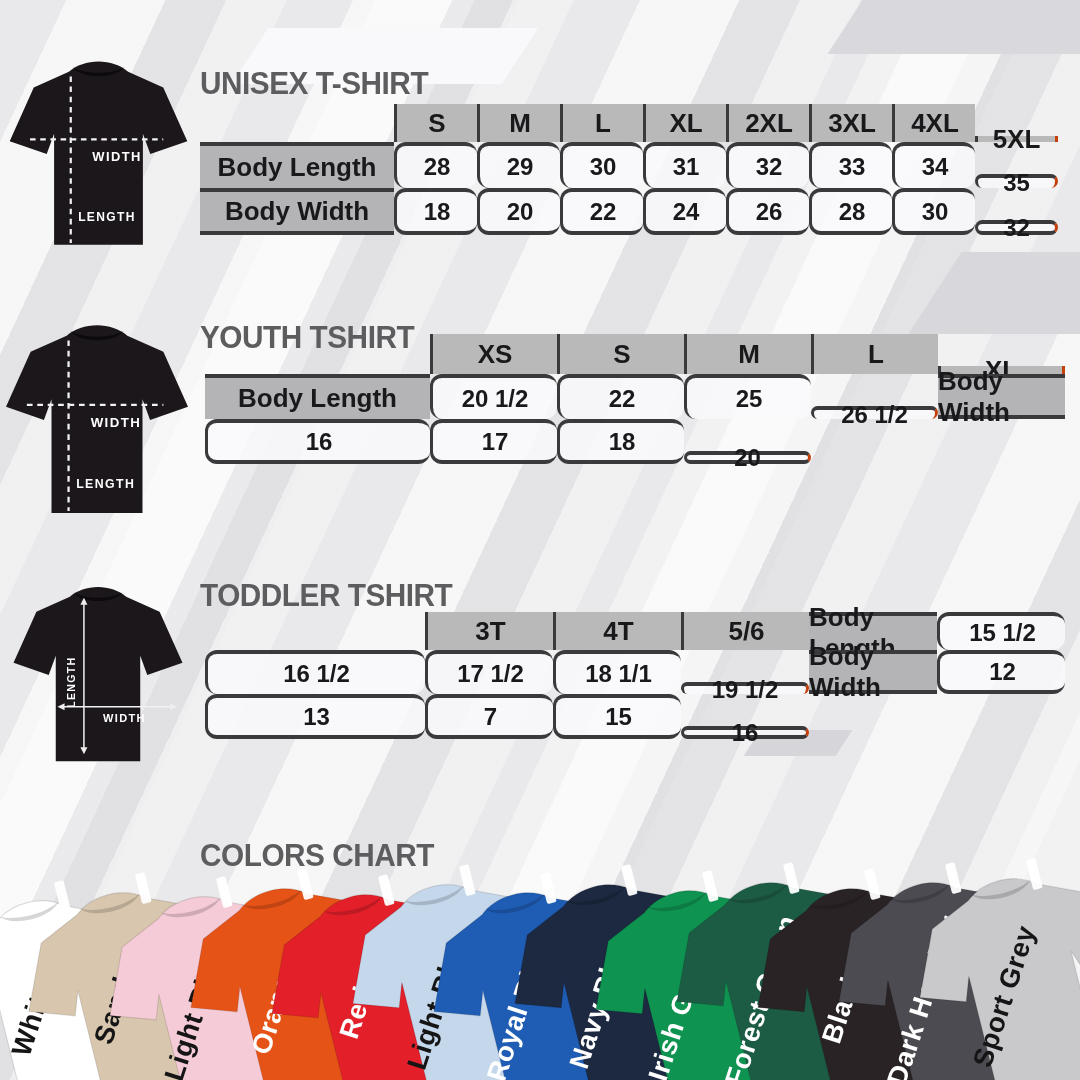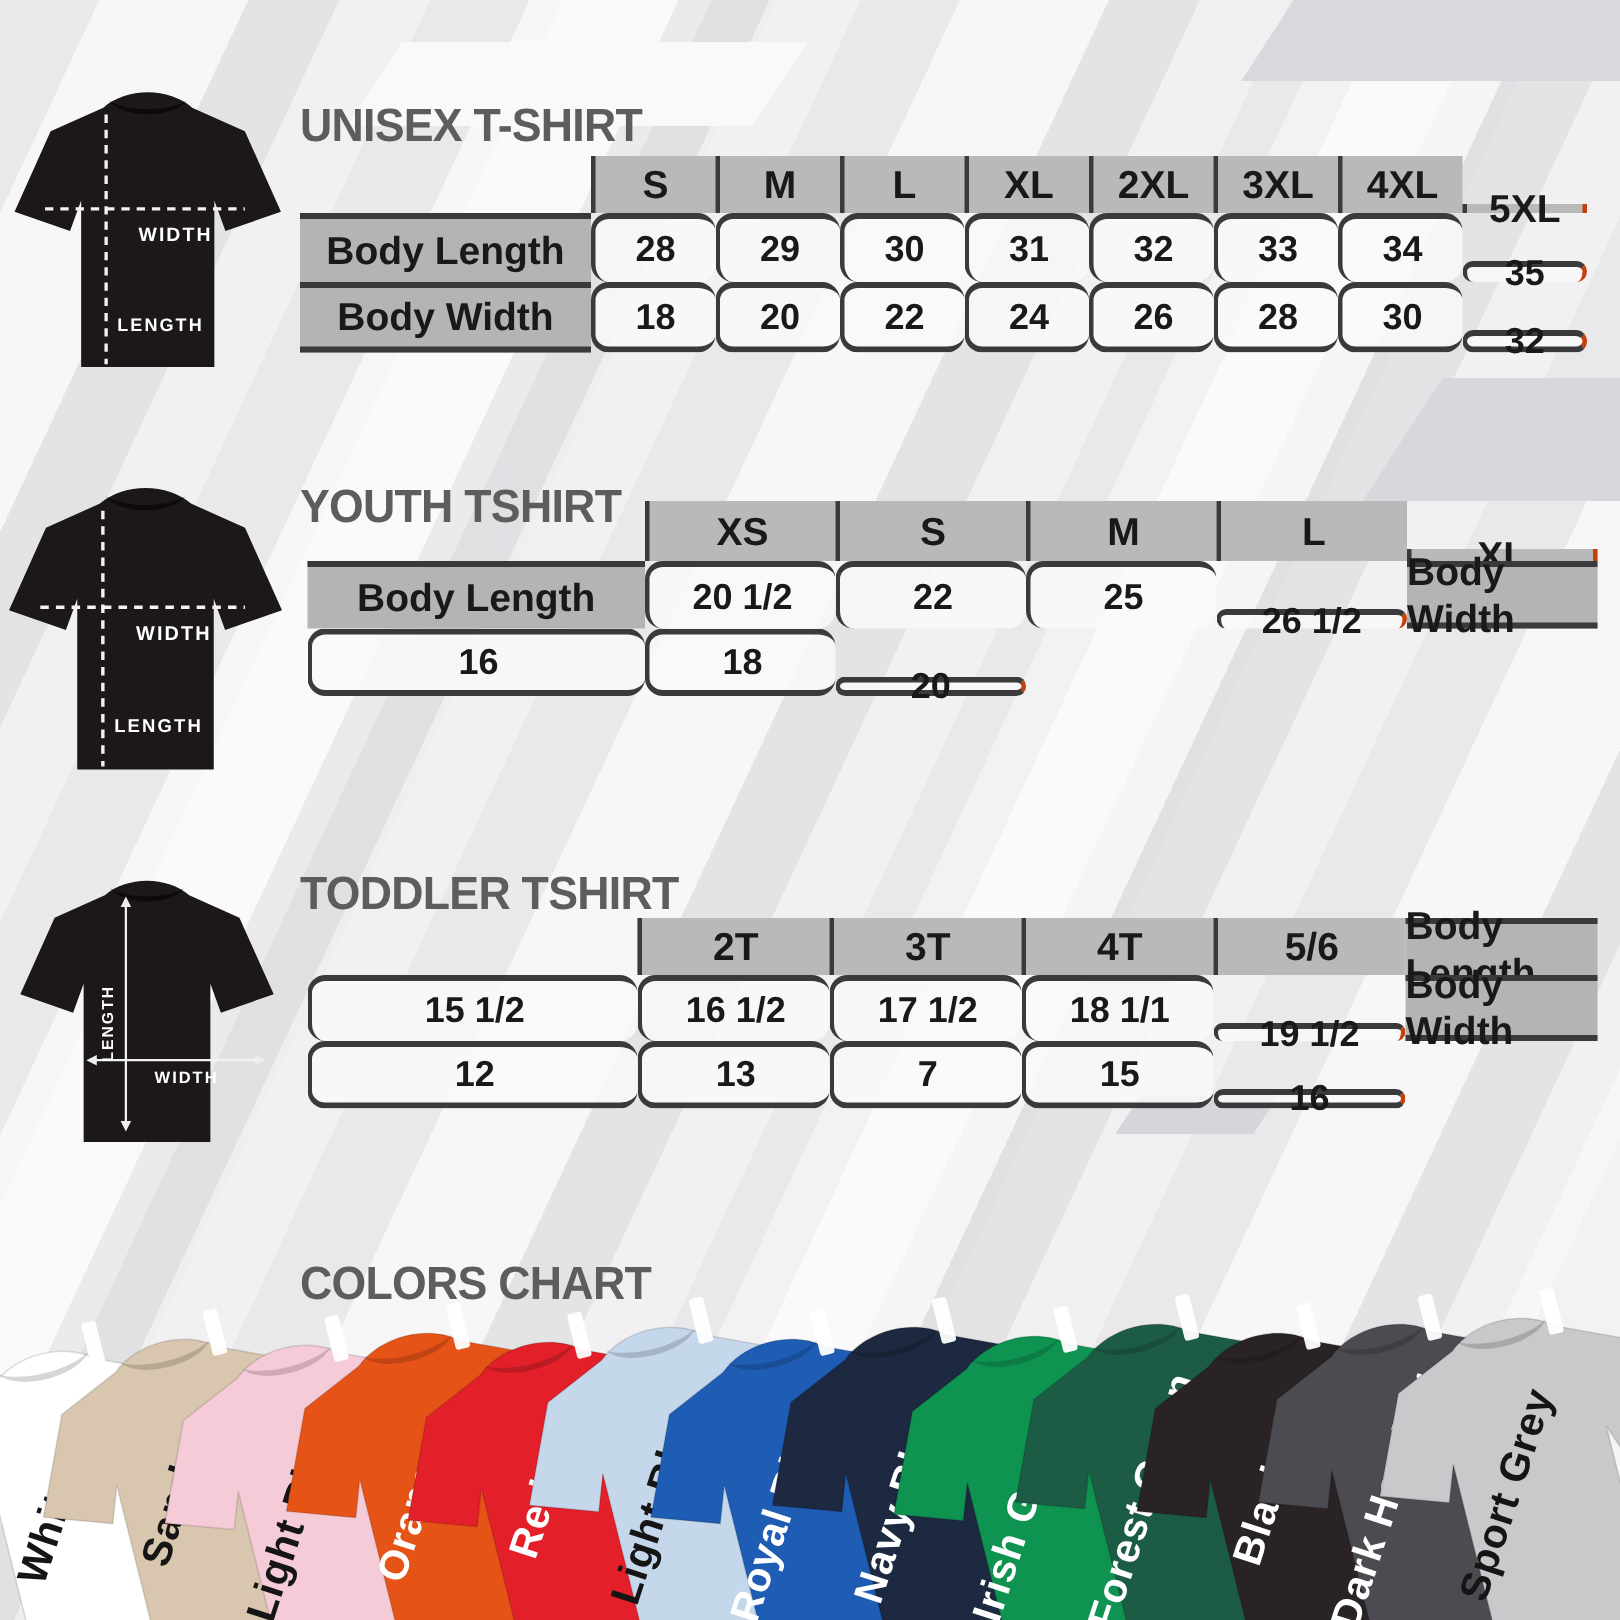--- a/index.html
+++ b/index.html
@@ -143,20 +143,21 @@
     <div class="cell hd re">XL</div>
 
     <div class="cell lbl rt">Body Length</div>
     <div class="cell val rt">20 1/2</div>
     <div class="cell val rt">22</div>
     <div class="cell val rt">25</div>
     <div class="cell val rt re">26 1/2</div>
 
     <div class="cell lbl rt rb">Body Width</div>
     <div class="cell val rt rb">16</div>
+    <div class="cell val rt rb">17</div>
     <div class="cell val rt rb">18</div>
     <div class="cell val rt rb re">20</div>
   </div>
 
   <div class="diagram" id="d-toddler">
     <svg viewBox="0 0 200 230">
       <path class="tee-dark" d="M100,14 C88,14 76,18 68,25 L30,42 L4,100 L44,114 L52,92 L52,212 L148,212 L148,92 L156,114 L196,100 L170,42 L132,25 C124,18 112,14 100,14 Z"></path>
       <path d="M72,20 C82,33 118,33 128,20 C114,28 86,28 72,20 Z" fill="rgba(0,0,0,.55)"></path>
       <line class="mline thin" x1="84" y1="32" x2="84" y2="198"></line>
       <polygon points="84,26 80,34 88,34" fill="#eeeeee"></polygon>
@@ -165,21 +166,20 @@
       <polygon points="54,150 62,146 62,154" fill="#eeeeee"></polygon>
       <polygon points="190,150 182,146 182,154" fill="#eeeeee"></polygon>
       <text class="mtxt" x="74" y="122" font-size="12" text-anchor="middle" transform="rotate(-90 74 122)">LENGTH</text>
       <text class="mtxt" x="130" y="167" font-size="12.5" text-anchor="middle">WIDTH</text>
     </svg>
   </div>
   <div class="sec-title" style="left:200px; top:578px">TODDLER TSHIRT</div>
 
   <div class="t" id="t-toddler">
     <div class="cell"></div>
-    <div class="cell hd">2T</div>
     <div class="cell hd">3T</div>
     <div class="cell hd">4T</div>
     <div class="cell hd">5/6</div>
 
     <div class="cell lbl rt">Body Length</div>
     <div class="cell val rt">15 1/2</div>
     <div class="cell val rt">16 1/2</div>
     <div class="cell val rt">17 1/2</div>
     <div class="cell val rt">18 1/1</div>
     <div class="cell val rt re">19 1/2</div>

